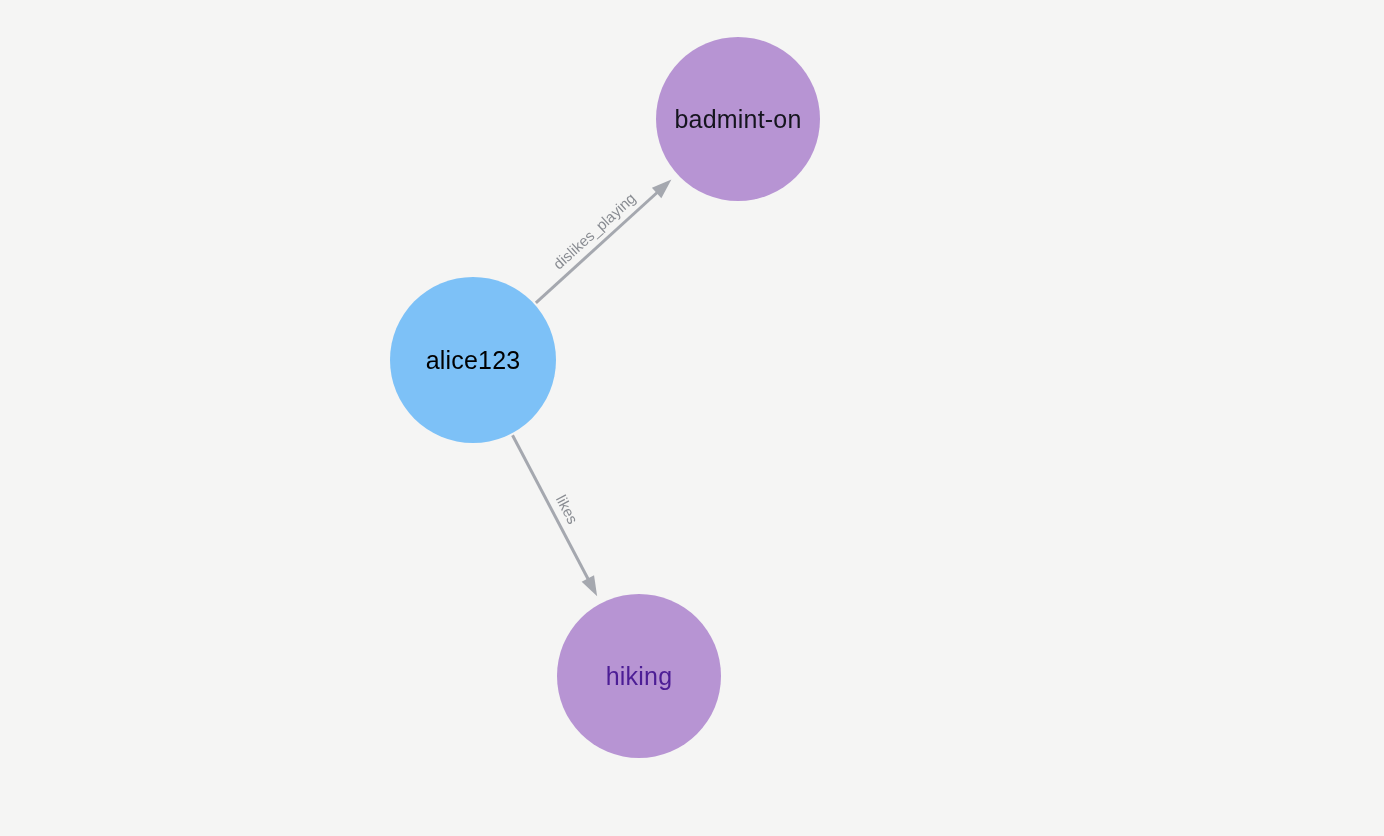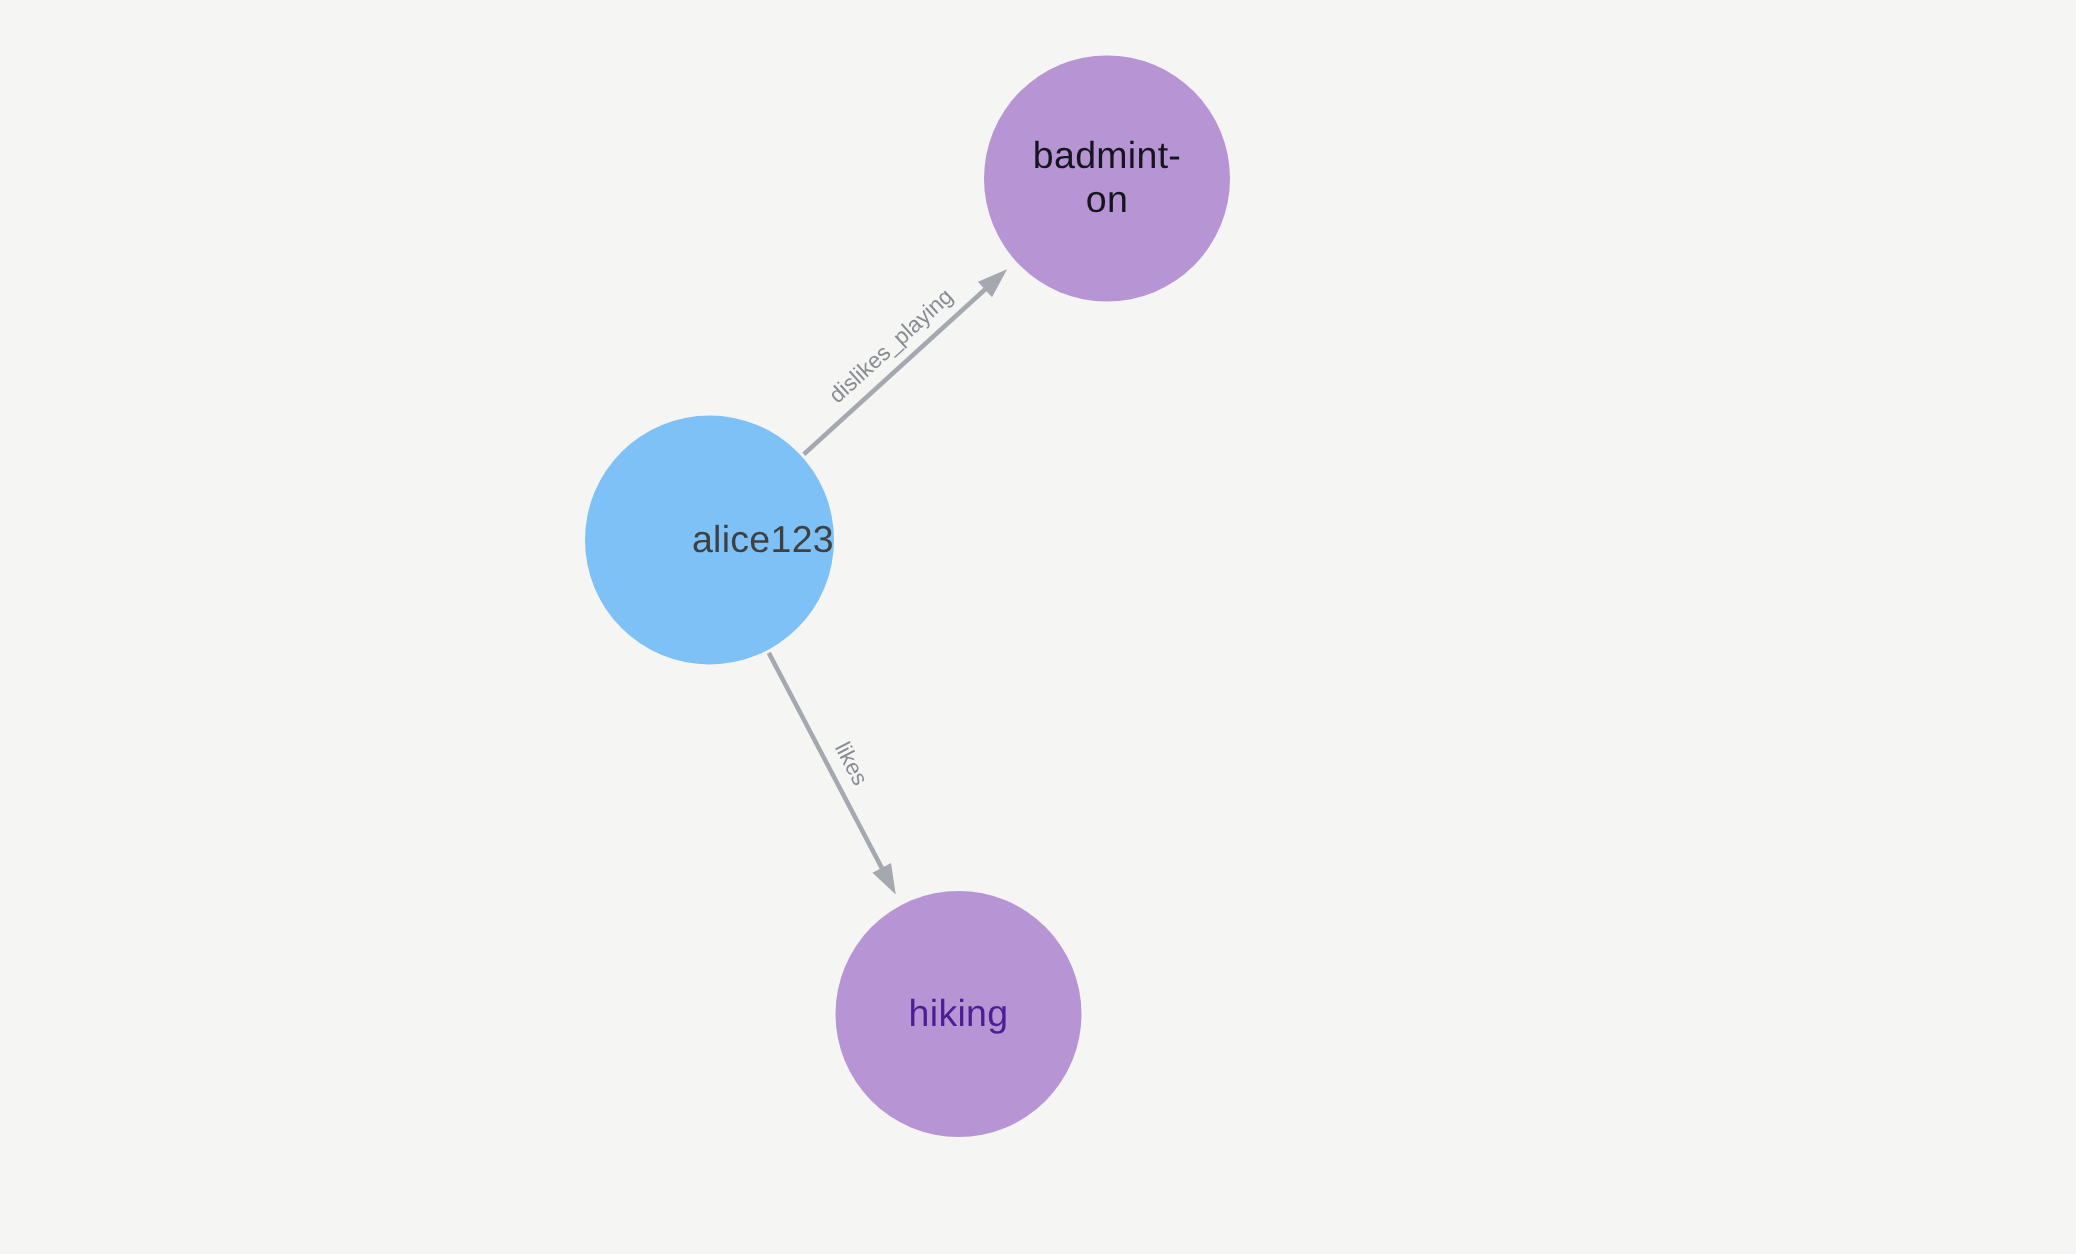--- a/index.html
+++ b/index.html
@@ -26,21 +26,21 @@
   .edge-label {
     font-family: "Liberation Sans", sans-serif;
     font-size: 15px;
     text-anchor: middle;
   }
   .node {
     position: absolute;
     transform: translate(-50%, -50%);
     border-radius: 50%;
     display: flex;
-    flex-direction: column;
+    flex-direction: row;
     align-items: center;
     justify-content: center;
     text-align: center;
     font-size: 25px;
     line-height: 1.16;
     letter-spacing: 0.2px;
     user-select: none;
   }
   .node span {
     display: block;
@@ -53,21 +53,21 @@
 <div class="graph-canvas" style="background: rgb(245, 245, 244); width: 1384px; height: 836px;">
   <svg id="edges-svg" width="1384" height="836" viewBox="0 0 1384 836">
       <line x1="535.884167629809" y1="302.8110022687398" x2="658.8399301601229" y2="190.9908559675864" class="edge-line" stroke="#a5a8af"></line>
       <polygon points="671.4167636860847,179.55305642133436 651.9108067835552,187.83059502388193 661.3301711157628,198.18798733937984" fill="#a5a8af"></polygon>
       <text transform="translate(594.2311013257392 230.82463702953913) rotate(-42.28444877676783)" class="edge-label" fill="#898c92" dominant-baseline="central">dislikes_playing</text>
       <line x1="512.5295478953923" y1="435.24901888520463" x2="589.2392750022709" y2="581.2747644621542" class="edge-line" stroke="#a5a8af"></line>
       <polygon points="597.1451845813493,596.3245682391951 594.0410925141563,575.3635422042322 581.6471364624755,581.8742912693557" fill="#a5a8af"></polygon>
       <text transform="translate(567.2313222900516 509.2760444970764) rotate(62.28631516705649)" class="edge-label" fill="#898c92" dominant-baseline="central">likes</text>
     </svg>
   <div id="nodes-layer">
-      <div class="node" style="left: 473px; top: 360px; width: 166px; height: 166px; background: rgb(125, 193, 247); color: #404040; align-items: flex-end;">
+      <div class="node" style="left: 473px; top: 360px; width: 166px; height: 166px; background: rgb(125, 193, 247); color: #000000;">
         <span>alice123</span>
       </div>
       <div class="node" style="left: 738px; top: 119px; width: 164px; height: 164px; background: rgb(183, 148, 211); color: rgb(21, 21, 30);">
         <span>badmint-</span>
         <span>on</span>
       </div>
       <div class="node" style="left: 639px; top: 676px; width: 164px; height: 164px; background: rgb(183, 148, 211); color: #4c1d95;">
         <span>hiking</span>
       </div>
     </div>

